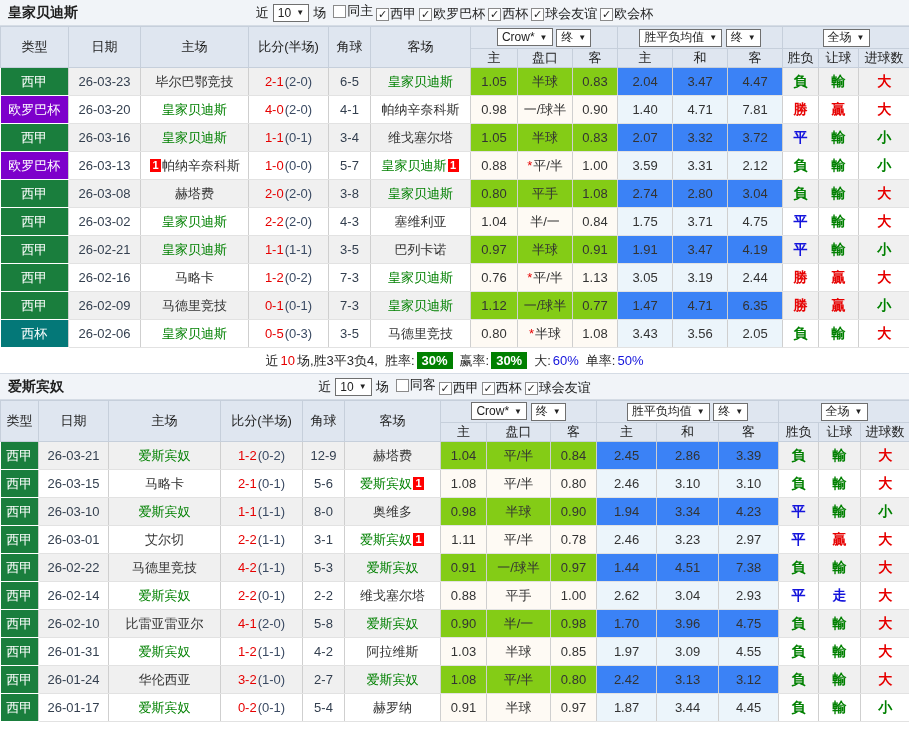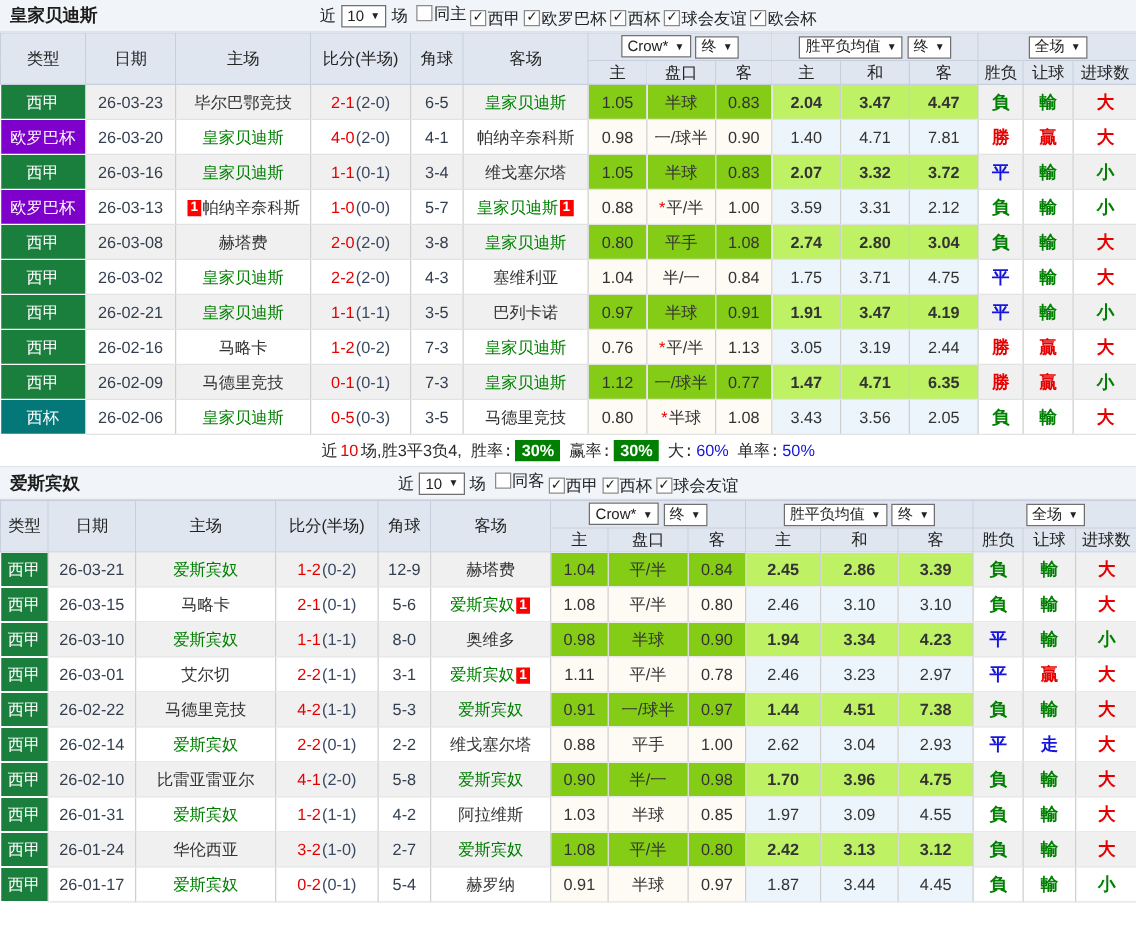--- a/index.html
+++ b/index.html
@@ -43,37 +43,37 @@
     text-align:center; padding:0; overflow:hidden; white-space:nowrap; }
   tr.hdr-top th { height:22px; }
   tr.hdr-sub th { height:16px; font-size:13px; }
   td { height:28px; padding:0 1px; text-align:center; border-right:1px solid #cfcfcf;
     border-bottom:1px solid #e2e2e2; overflow:hidden; white-space:nowrap; color:#333; }
   td:last-child { border-right:none; }
   tr.odd td  { background:#f0f0f0; }
   tr.even td { background:#ffffff; }
   tr.odd td.c-odds  { background:#84cc16; }
   tr.even td.c-odds { background:#fefaf4; }
-  tr.odd td.c-avg   { background:#bef264;font-weight:bold; }
+  tr.odd td.c-avg   { background:#3b82f6; }
   tr.even td.c-avg  { background:#ecf5fb; }
   td.c-type { color:#fff; border-bottom:1px solid #fff; }
   td.c-date { color:#333f4f; }
   td.c-corner { color:#333f4f; }
   .s-main { color:#e60000; }
   .s-half { color:#3a4a63; margin-left:1px; }
   .star { color:#e60000; margin-right:1px; }
   .rc { display:inline-block; background:#ff0000; color:#fff; font-size:11px; font-weight:bold;
     width:11px; height:13px; line-height:13px; text-align:center; vertical-align:1px; margin:0 1px; }
   td.c-res { font-weight:bold; font-size:14px; }
 
   
   .summary { height:26px; background:#fff; border-bottom:1px solid #d5dce5;
     display:flex; align-items:center; justify-content:center; color:#2a2a2a; }
   .summary span { margin:0 1px; }
-  .summary .gap { margin-left:6px;font-family:Liberation Mono, monospace; }
+  .summary .gap { margin-left:6px; }
   .num-red { color:#e60000; }
   .pct-blue { color:#1414dc; }
   .badge-green { background:#008000; color:#fff; font-weight:bold; padding:1px 5px; margin:0 2px; }
 </style>
 </head>
 <body>
 
 <div id="app">
 
 

